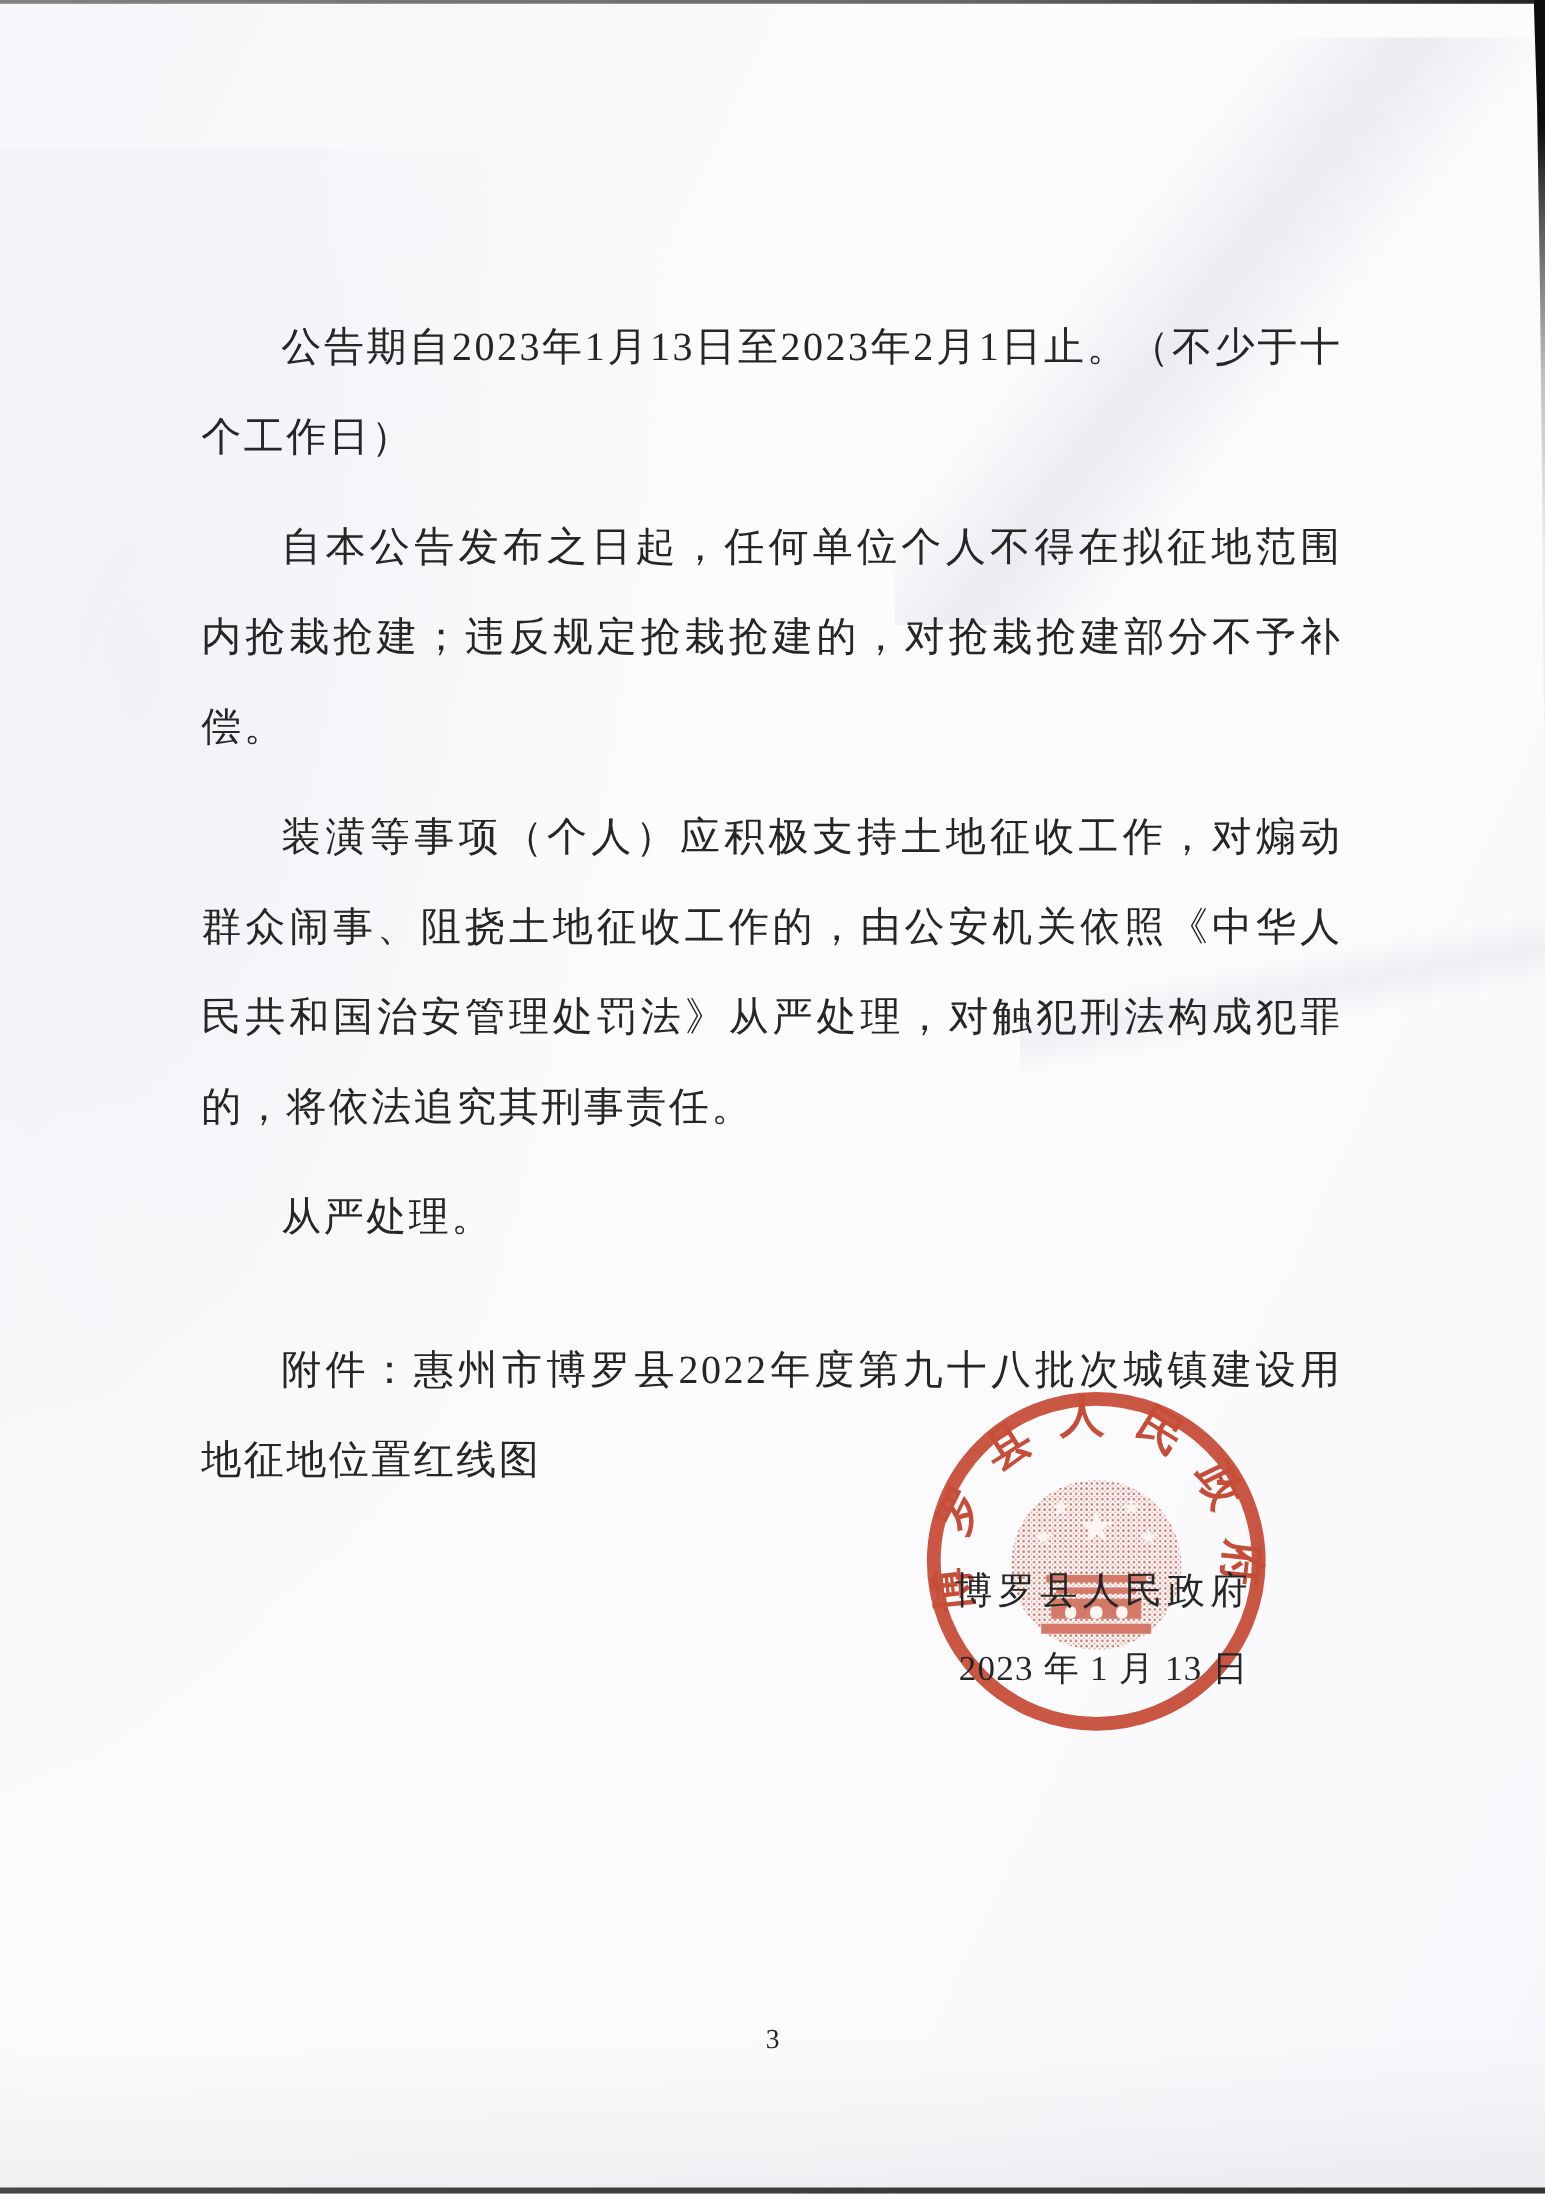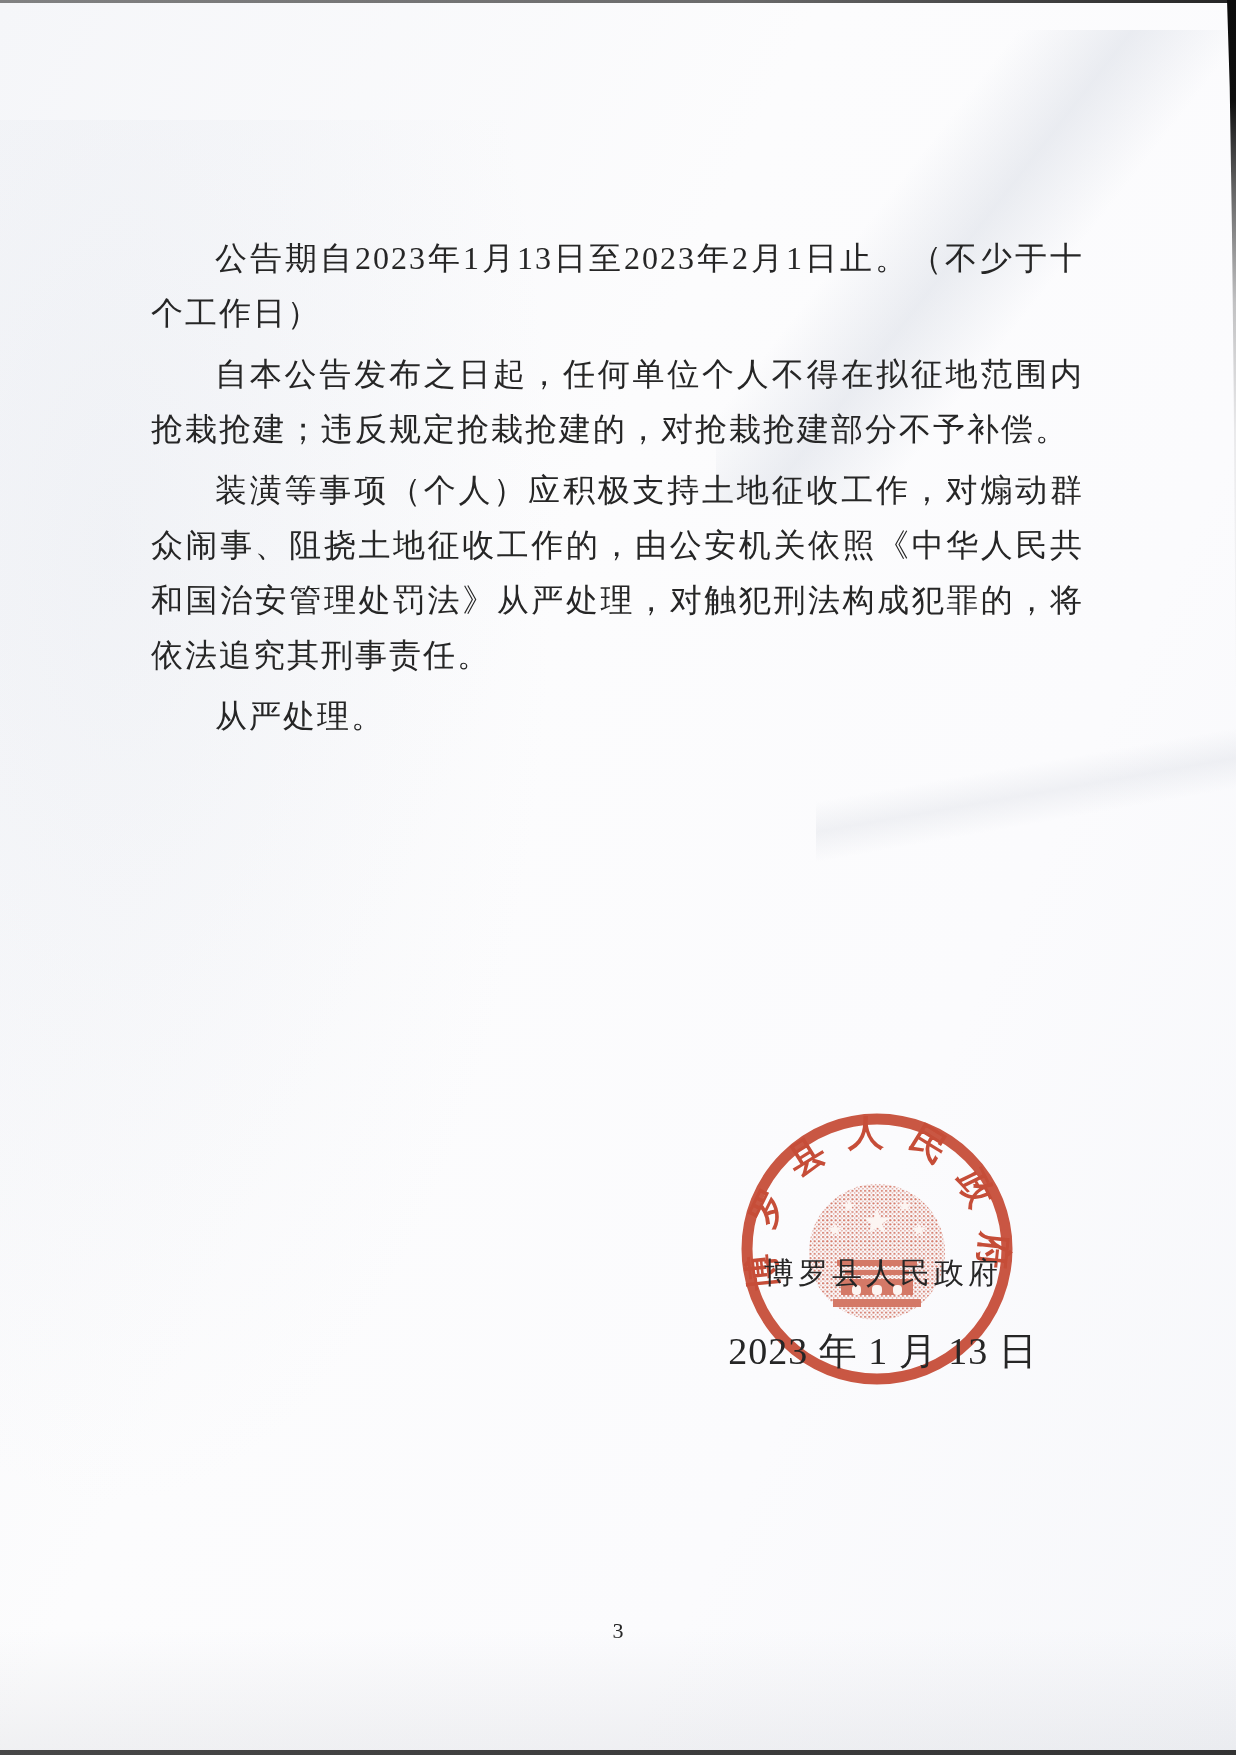--- a/index.html
+++ b/index.html
@@ -41,32 +41,32 @@
   .shade-bottom {
     position:absolute; bottom:5px; left:0; width:100%; height:120px;
     background:linear-gradient(to bottom, transparent, rgba(150,155,165,.12));
   }
 
   
   .content {
     position:absolute; left:145px; top:225px; width:945px; z-index:2;
   }
   .content p {
-    margin:6px; font-size:32px; line-height:55px; letter-spacing:2px;
+    margin:16px; font-size:32px; line-height:72px; letter-spacing:2px;
     text-indent:2em; text-align:justify; text-justify:inter-ideograph;
   }
   .content p.attachment { margin-top:50px; }
 
   
   .signature {
     position:absolute; top:1253px; left:660px; width:446px; z-index:4;
     text-align:center;
   }
   .signature .org { font-size:30px; line-height:40px; letter-spacing:4px; }
-  .signature .date { font-size:38px; line-height:40px; letter-spacing:1px; margin-top:38px; }
+  .signature .date { font-size:28px; line-height:40px; letter-spacing:1px; margin-top:23px; }
 
   
   .seal { position:absolute; left:738px; top:1110px; width:278px; height:278px; z-index:3; opacity:.93; }
 
   
   .page-number {
     position:absolute; top:1616px; left:0; width:1236px; text-align:center;
     font-size:22px; line-height:30px; z-index:2;
   }
 </style>
@@ -81,20 +81,21 @@
   <div class="shade-bottom"></div>
   <div class="top-edge"></div>
   <div class="bottom-edge"></div>
   <div class="right-strip"></div>
 
   <div class="content">
     <p>公告期自2023年1月13日至2023年2月1日止。（不少于十个工作日）</p>
     <p>自本公告发布之日起，任何单位个人不得在拟征地范围内抢栽抢建；违反规定抢栽抢建的，对抢栽抢建部分不予补偿。</p>
     <p>装潢等事项（个人）应积极支持土地征收工作，对煽动群众闹事、阻挠土地征收工作的，由公安机关依照《中华人民共和国治安管理处罚法》从严处理，对触犯刑法构成犯罪的，将依法追究其刑事责任。</p>
     <p>从严处理。</p>
+    <p class="attachment">附件：惠州市博罗县2022年度第九十八批次城镇建设用地征地位置红线图</p>
   </div>
 
   <svg class="seal" viewBox="0 0 278 278">
     <defs>
       <pattern id="spk" width="4.2" height="4.2" patternUnits="userSpaceOnUse">
         <circle cx="1.1" cy="1.1" r="1.1" fill="#c8513a"></circle>
         <circle cx="3.2" cy="3.2" r="0.8" fill="#c8513a" opacity="0.7"></circle>
       </pattern>
       <path id="sealArc" d="M 41.3 174.6 A 104 104 0 1 1 236.7 174.6" fill="none"></path>
       <path id="starUnit" d="M0,-1 L0.2245,-0.309 L0.951,-0.309 L0.3633,0.118 L0.5878,0.809 L0,0.382 L-0.5878,0.809 L-0.3633,0.118 L-0.951,-0.309 L-0.2245,-0.309 Z"></path>

